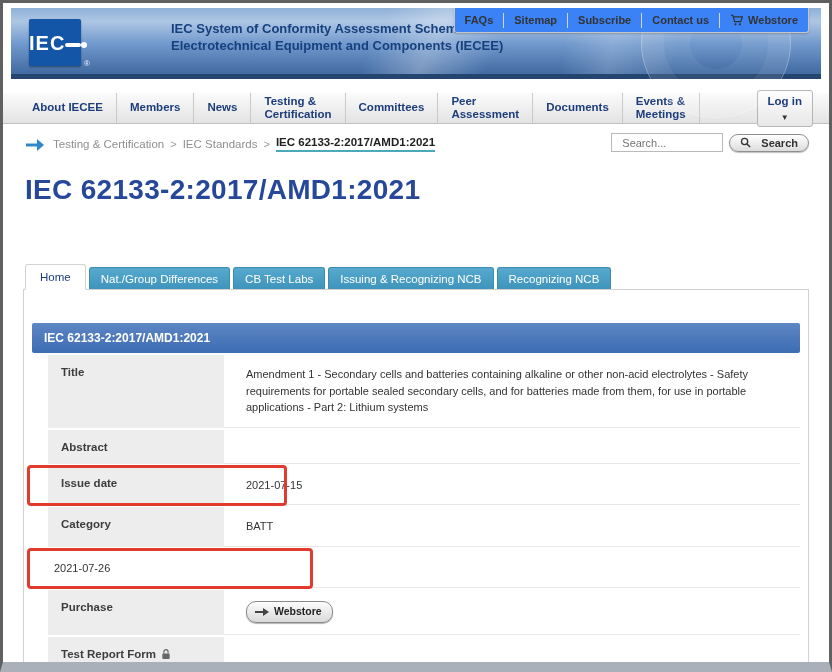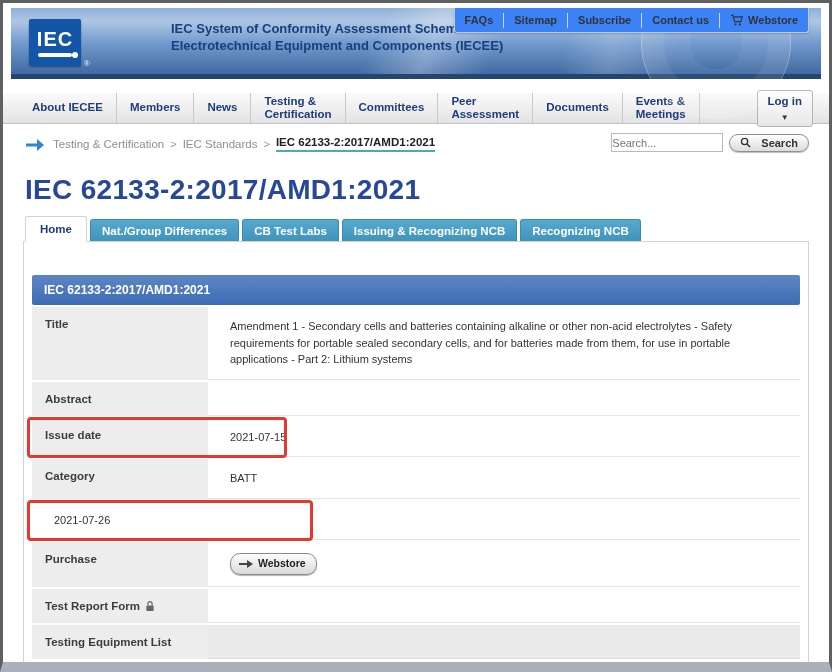--- a/index.html
+++ b/index.html
@@ -16,21 +16,21 @@
   }
   .banner::before{
     content:""; position:absolute; inset:0;
     background:linear-gradient(115deg, rgba(255,255,255,0) 45%, rgba(255,255,255,.28) 52%, rgba(255,255,255,0) 60%),
                linear-gradient(100deg, rgba(255,255,255,0) 68%, rgba(255,255,255,.18) 74%, rgba(255,255,255,0) 82%);
   }
   .globe-deco{ position:absolute; right:30px; top:-40px; width:150px; height:150px; border-radius:50%;
     border:1px solid rgba(255,255,255,.35);
     box-shadow: inset 0 0 0 22px rgba(255,255,255,.06), inset 0 0 0 48px rgba(255,255,255,.06);}
   .logo{ position:absolute; top:11px; background:#1355a6; border-radius:2px; color:#fff;
-    display:flex; flex-direction:column; align-items:center; justify-content:center;
+    display:flex; flex-direction:row; align-items:center; justify-content:center;
     box-shadow:0 1px 2px rgba(0,0,0,.4);}
   .logo-iec{ left:18px; width:52px; height:47px; }
   .logo-iec .t{ font-weight:bold; font-size:20px; letter-spacing:1px; line-height:1;}
   .logo-iec .bar{ width:34px; height:4px; background:#fff; border-radius:2px; margin-top:4px; position:relative;}
   .logo-iec .bar i{ position:absolute; right:-6px; top:-1px; width:6px; height:6px; background:#fff; border-radius:50%;}
   .logo-iec .r{ position:absolute; right:-9px; bottom:-2px; font-size:8px; color:#e8eefb;}
   .logo-iecee{ left:84px; width:62px; height:47px; }
   .logo-iecee .t{ font-weight:bold; font-style:italic; font-size:15px; letter-spacing:.5px; line-height:1; text-shadow:1px 1px 0 #0a3a78;}
   .logo-iecee .bar{ width:40px; height:2px; background:#dce6f5; margin-top:3px;}
   .logo-iecee .bar2{ width:28px; height:2px; background:#dce6f5; margin-top:2px;}
@@ -53,39 +53,39 @@
     border:1px solid #b5b5b5; border-radius:3px; background:linear-gradient(#fefefe,#e7e7e7);
     padding:4px 10px; font-size:11.5px; font-weight:bold; color:#1d3d7b; cursor:pointer;flex-direction:column;}
   .login-btn .caret{ font-size:8px; color:#333;}
   
   .crumb-row{ display:flex; align-items:flex-start; padding:9px 20px 4px 20px; height:34px;}
   .crumbs{ display:flex; align-items:center; gap:6px; padding-top:3px;}
   .crumbs .sep{ color:#9a9a9a; font-size:11px;}
   .crumbs .ci{ color:#8f8f8f; font-size:11.5px; cursor:pointer;}
   .crumbs .cur{ color:#222; font-size:11.5px; font-weight:bold; border-bottom:2px solid #4aa9bc; padding-bottom:2px;}
   .searchbox{ margin-left:auto; display:flex; align-items:center; gap:6px;}
-  .searchbox input{ width:112px; height:19px; border:1px solid #b9b9b9; font-size:11px; padding:0 0; color:#555;
+  .searchbox input{ width:112px; height:19px; border:1px solid #b9b9b9; font-size:11px; padding:0 10px; color:#555;
     font-family:"Liberation Sans", sans-serif;}
   .search-btn{ display:flex; align-items:center; gap:10px; border:1px solid #8f8f8f; border-radius:10px;
     background:linear-gradient(#fff,#dcdcdc); padding:2px 10px; font-size:11px; font-weight:bold; color:#333;
     cursor:pointer; box-shadow:0 1px 1px rgba(0,0,0,.25);}
   
   .page-title{ margin:16px 0 10px 22px; font-size:28px; font-weight:bold; color:#27489a; letter-spacing:.3px;}
   .tabs{ display:flex; gap:3px; margin-left:22px; align-items:flex-end; position:relative; z-index:3;}
-  .tab{ background:linear-gradient(#57a9cd,#3f94bc); color:#fff; font-weight:bold; font-size:11.5px;
-    padding:5px 11px 4px; border-radius:3px 3px 0 0; cursor:pointer; border:1px solid #3c8bb1; border-bottom:none;}
+  .tab{ background:linear-gradient(#57a9cd,#3f94bc); color:#fff; font-weight:normal; font-size:11.5px;
+    padding:5px 11px 4px; border-radius:3px 3px 0 0; cursor:pointer; border:1px solid #3c8bb1; border-bottom:none;margin-top:48px;}
   .tab.active{ background:#fff; color:#1d3d7b; border:1px solid #d2d2d2; border-bottom:1px solid #fff;
     margin-bottom:-1px; padding:6px 14px 6px;}
   
   .panel{ margin:0 20px; border:1px solid #d2d2d2; background:#fff; padding:33px 8px 10px;}
   .panel-bar{ height:30px; background:linear-gradient(#5d86c3,#3d6cb4); border-radius:2px;
     display:flex; align-items:center; padding:0 12px; color:#fff; font-weight:bold; font-size:12px;}
   .drow{ display:flex; position:relative;}
   .dlabel{ width:176px; background:#ededed; margin-top:2px; padding:11px 8px 11px 13px;
-    font-size:11.5px; font-weight:bold; color:#3d3d3d; display:flex; align-items:flex-start; gap:5px;}
+    font-size:11.5px; font-weight:bold; color:#3d3d3d; display:flex; align-items:flex-start; gap:5px;margin-left:16px;}
   .dvalue{ flex:1; padding:11px 26px 11px 22px; font-size:11px; color:#333; line-height:1.5;
     border-bottom:1px solid #e6e6e6; margin-top:2px;}
   .drow.muted .dvalue{ background:#eaeaea; border-bottom:1px solid #dedede;}
   .drow .redbox{ position:absolute; left:-5px; top:1px; bottom:-1px; border:3px solid #e23b2e;
     border-radius:4px; pointer-events:none; z-index:2;}
   .ws-btn{ display:inline-flex; align-items:center; gap:5px; border:1px solid #8a8a8a; border-radius:10px;
     background:linear-gradient(#fdfdfd,#d9d9d9); padding:2px 10px 2px 8px; font-size:10.5px; font-weight:bold;
     color:#222; cursor:pointer; box-shadow:0 1px 1px rgba(0,0,0,.3);}
   svg{ display:block; }
 </style>

